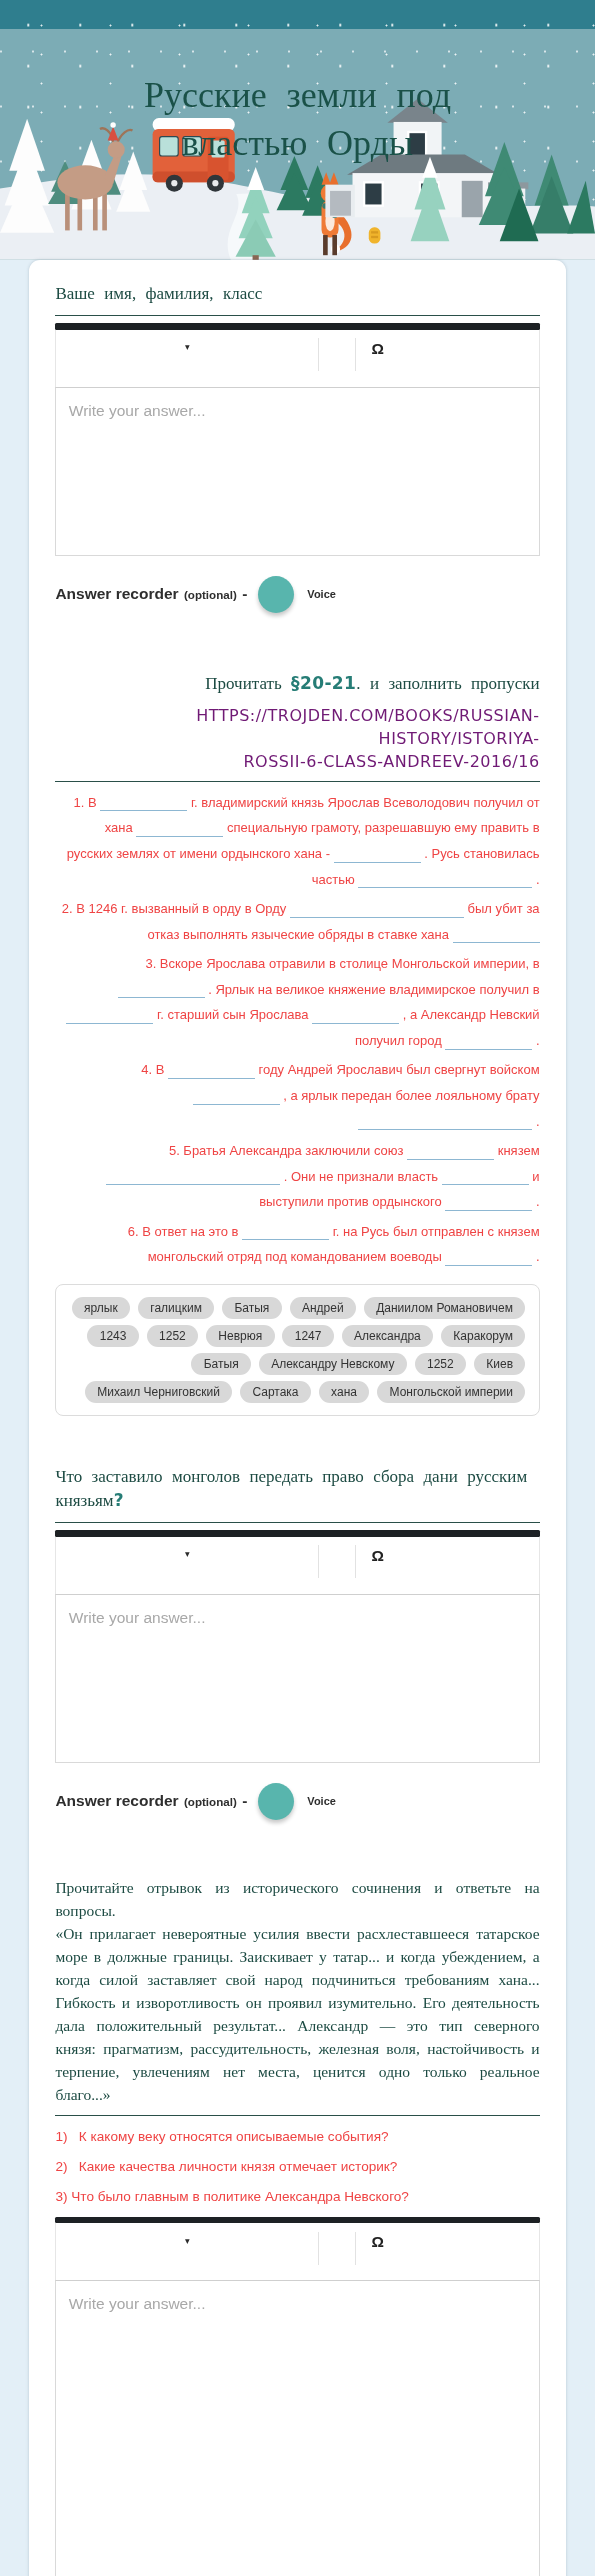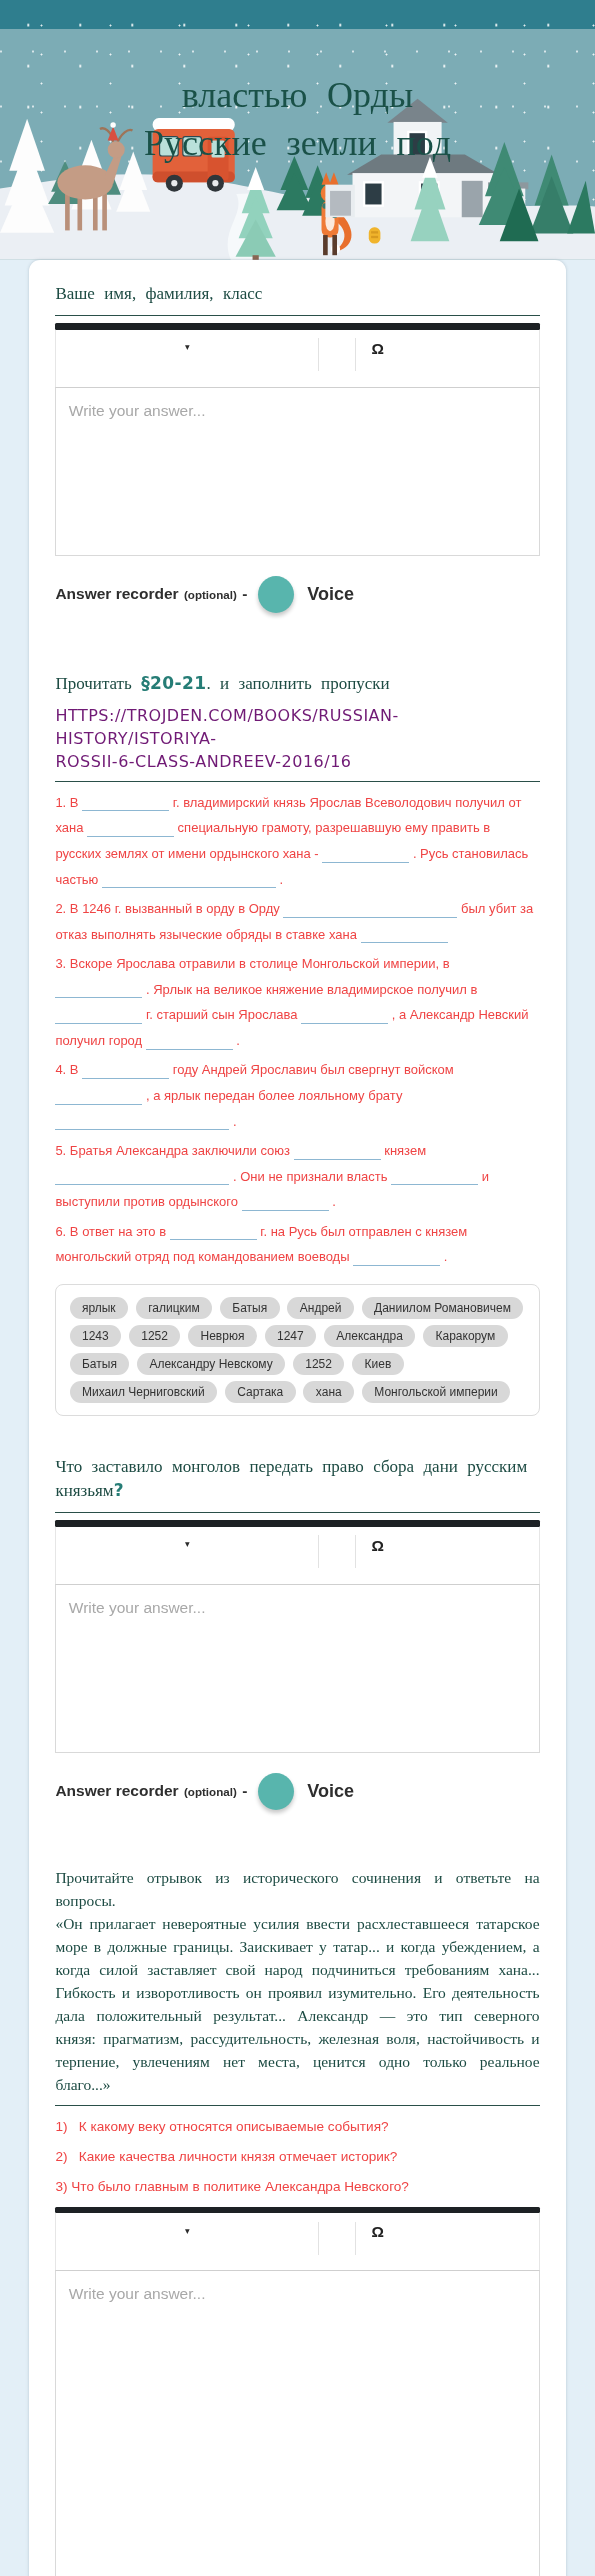--- a/index.html
+++ b/index.html
@@ -71,21 +71,21 @@
   .editor.tall textarea{height:310px;}
   
   .recorder{display:flex;align-items:center;margin-top:20px;font-weight:700;color:#2e2e2e;}
   .rec-label{font-size:15.5px;}
   .rec-opt{font-size:11.6px;margin-left:5.4px;}
   .rec-dash{font-size:15.5px;margin-left:5.4px;}
   .voice-btn{
     width:36px;height:37px;border-radius:50%;background:#58b5ad;border:none;
     margin-left:11px;box-shadow:0 3.1px 4.6px rgba(0,0,0,.22);cursor:pointer;flex:0 0 auto;
   }
-  .voice-label{font-size:18px;margin-left:13px;}
+  .voice-label{font-size:11px;margin-left:13px;}
   
   .fill-items{font-size:13px;line-height:25.6px;color:#ef4444;margin-top:7.7px;}
   .fill-item{margin-bottom:3.9px;}
   .blank{
     display:inline-block;width:87px;height:15.5px;vertical-align:-4.6px;
     border-bottom:1.5px solid #8db7d2;
   }
   .blank.wide{width:174px;}
   .word-bank{
     border:0.8px solid #dcdcdc;border-radius:8px;padding:9.3px 9.3px;margin-top:14px;
@@ -95,22 +95,22 @@
     padding:3.9px 12.4px;margin:3.1px 3.9px;font-size:12px;cursor:pointer;
   }
   
   .passage{
     font-family:"Liberation Serif",serif;color:#1d4b43;
     font-size:15.5px;line-height:23px;text-align:justify;word-spacing:.12em;margin:0;
   }
   .passage + .passage{margin-top:0;}
   .pqs{margin-top:9.3px;}
   .pq{white-space:pre-wrap;font-size:13.6px;color:#ef4444;line-height:20px;margin-bottom:10px;}
-  .sec2{margin-top:59px;}
-  .sec3{margin-top:40px;}
+  .sec2{margin-top:59px;text-align:right;}
+  .sec3{margin-top:50px;}
   .sec4{margin-top:56px;}
 </style>
 </head>
 <body>
 
 <div class="hdr">
   <div class="hdr-band"></div>
   <div class="dots"></div>
 
   <svg class="hdr-scene" viewBox="0 0 768 210" aria-hidden="true">
@@ -222,22 +222,22 @@
         <polygon points="712,102 684,176 740,176" fill="#367e69"></polygon>
       <polygon points="670,118 645,186 695,186" fill="#1f6b52"></polygon>
       <polygon points="555,84 535,145 575,145" fill="#97d2bf"></polygon>
         <polygon points="555,114 530,186 580,186" fill="#97d2bf"></polygon>
       <polygon points="555,77 545,104 565,104" fill="#ffffff"></polygon>
       <polygon points="756,108 732,176 768,176" fill="#2c7a61"></polygon>
     </g>
   </svg>
 
   <div class="hdr-title">
+    <div>Русские земли под</div>
     <div>властью Орды</div>
-    <div>Русские земли под</div>
   </div>
 </div>
 
 <div class="card">
 
   <div>
     <div class="sh">Ваше имя, фамилия, класс</div>
     <hr class="tl">
     <div class="editor">
       <div class="ed-bar"></div>

